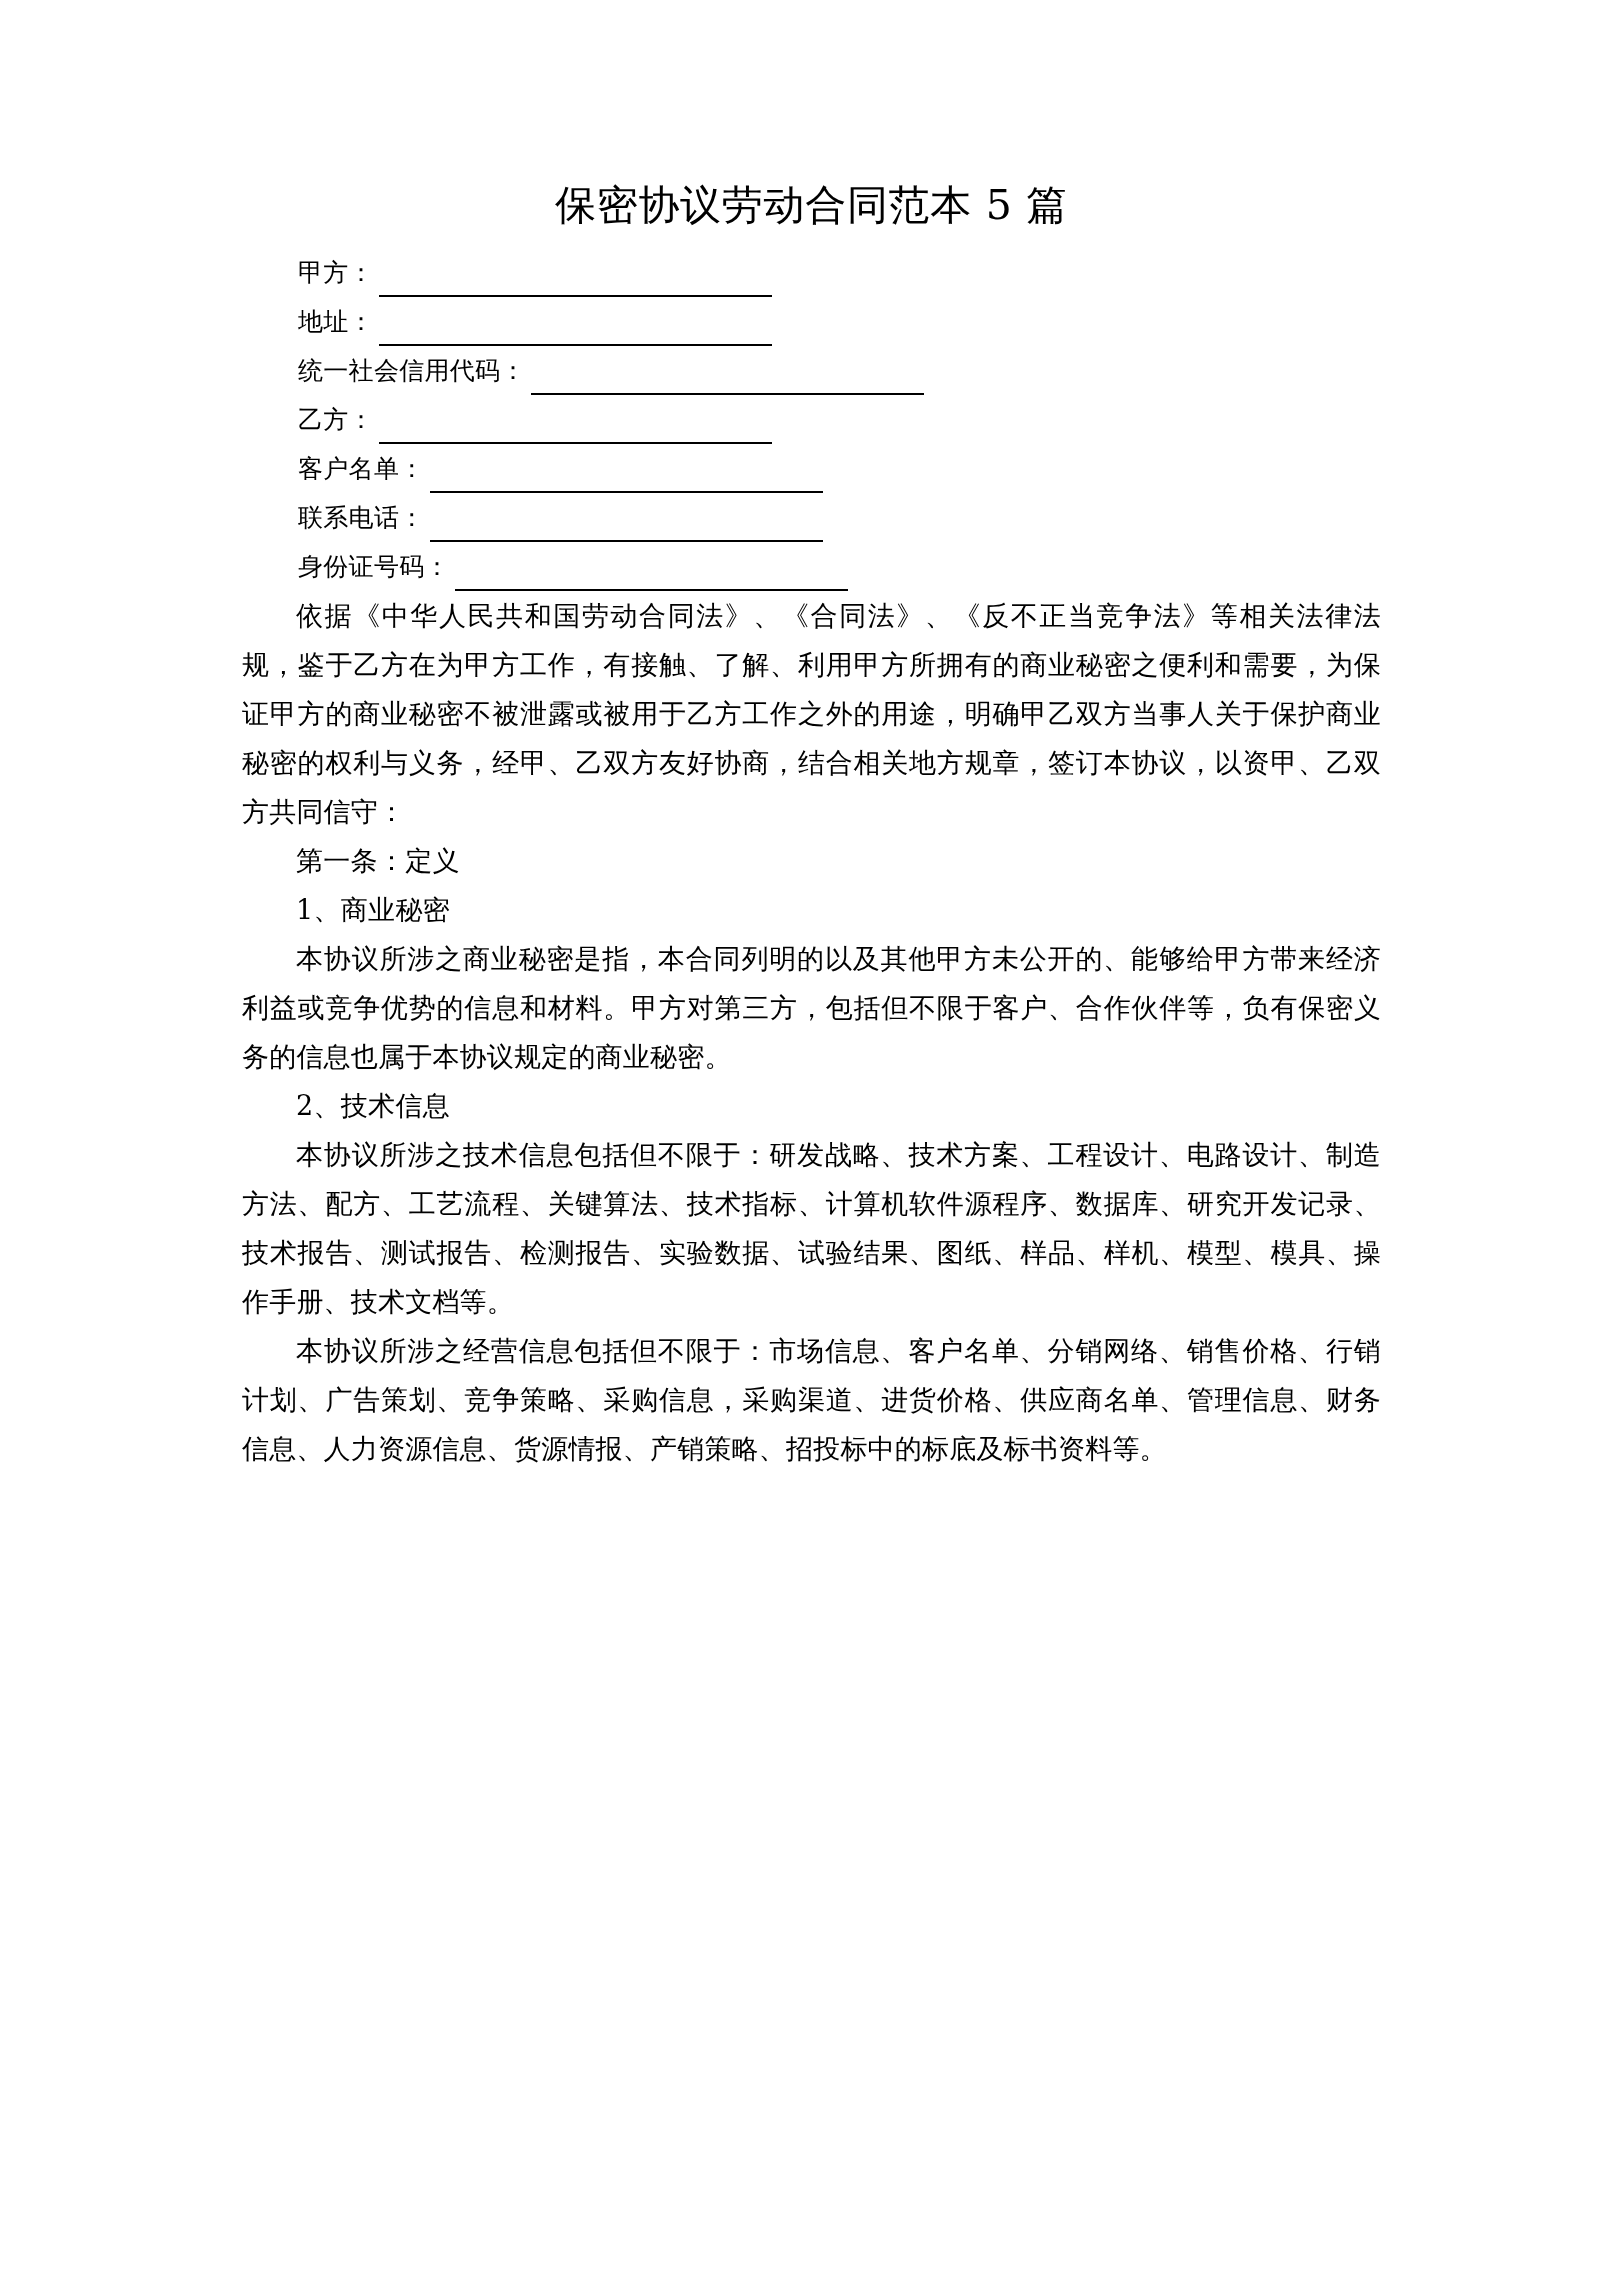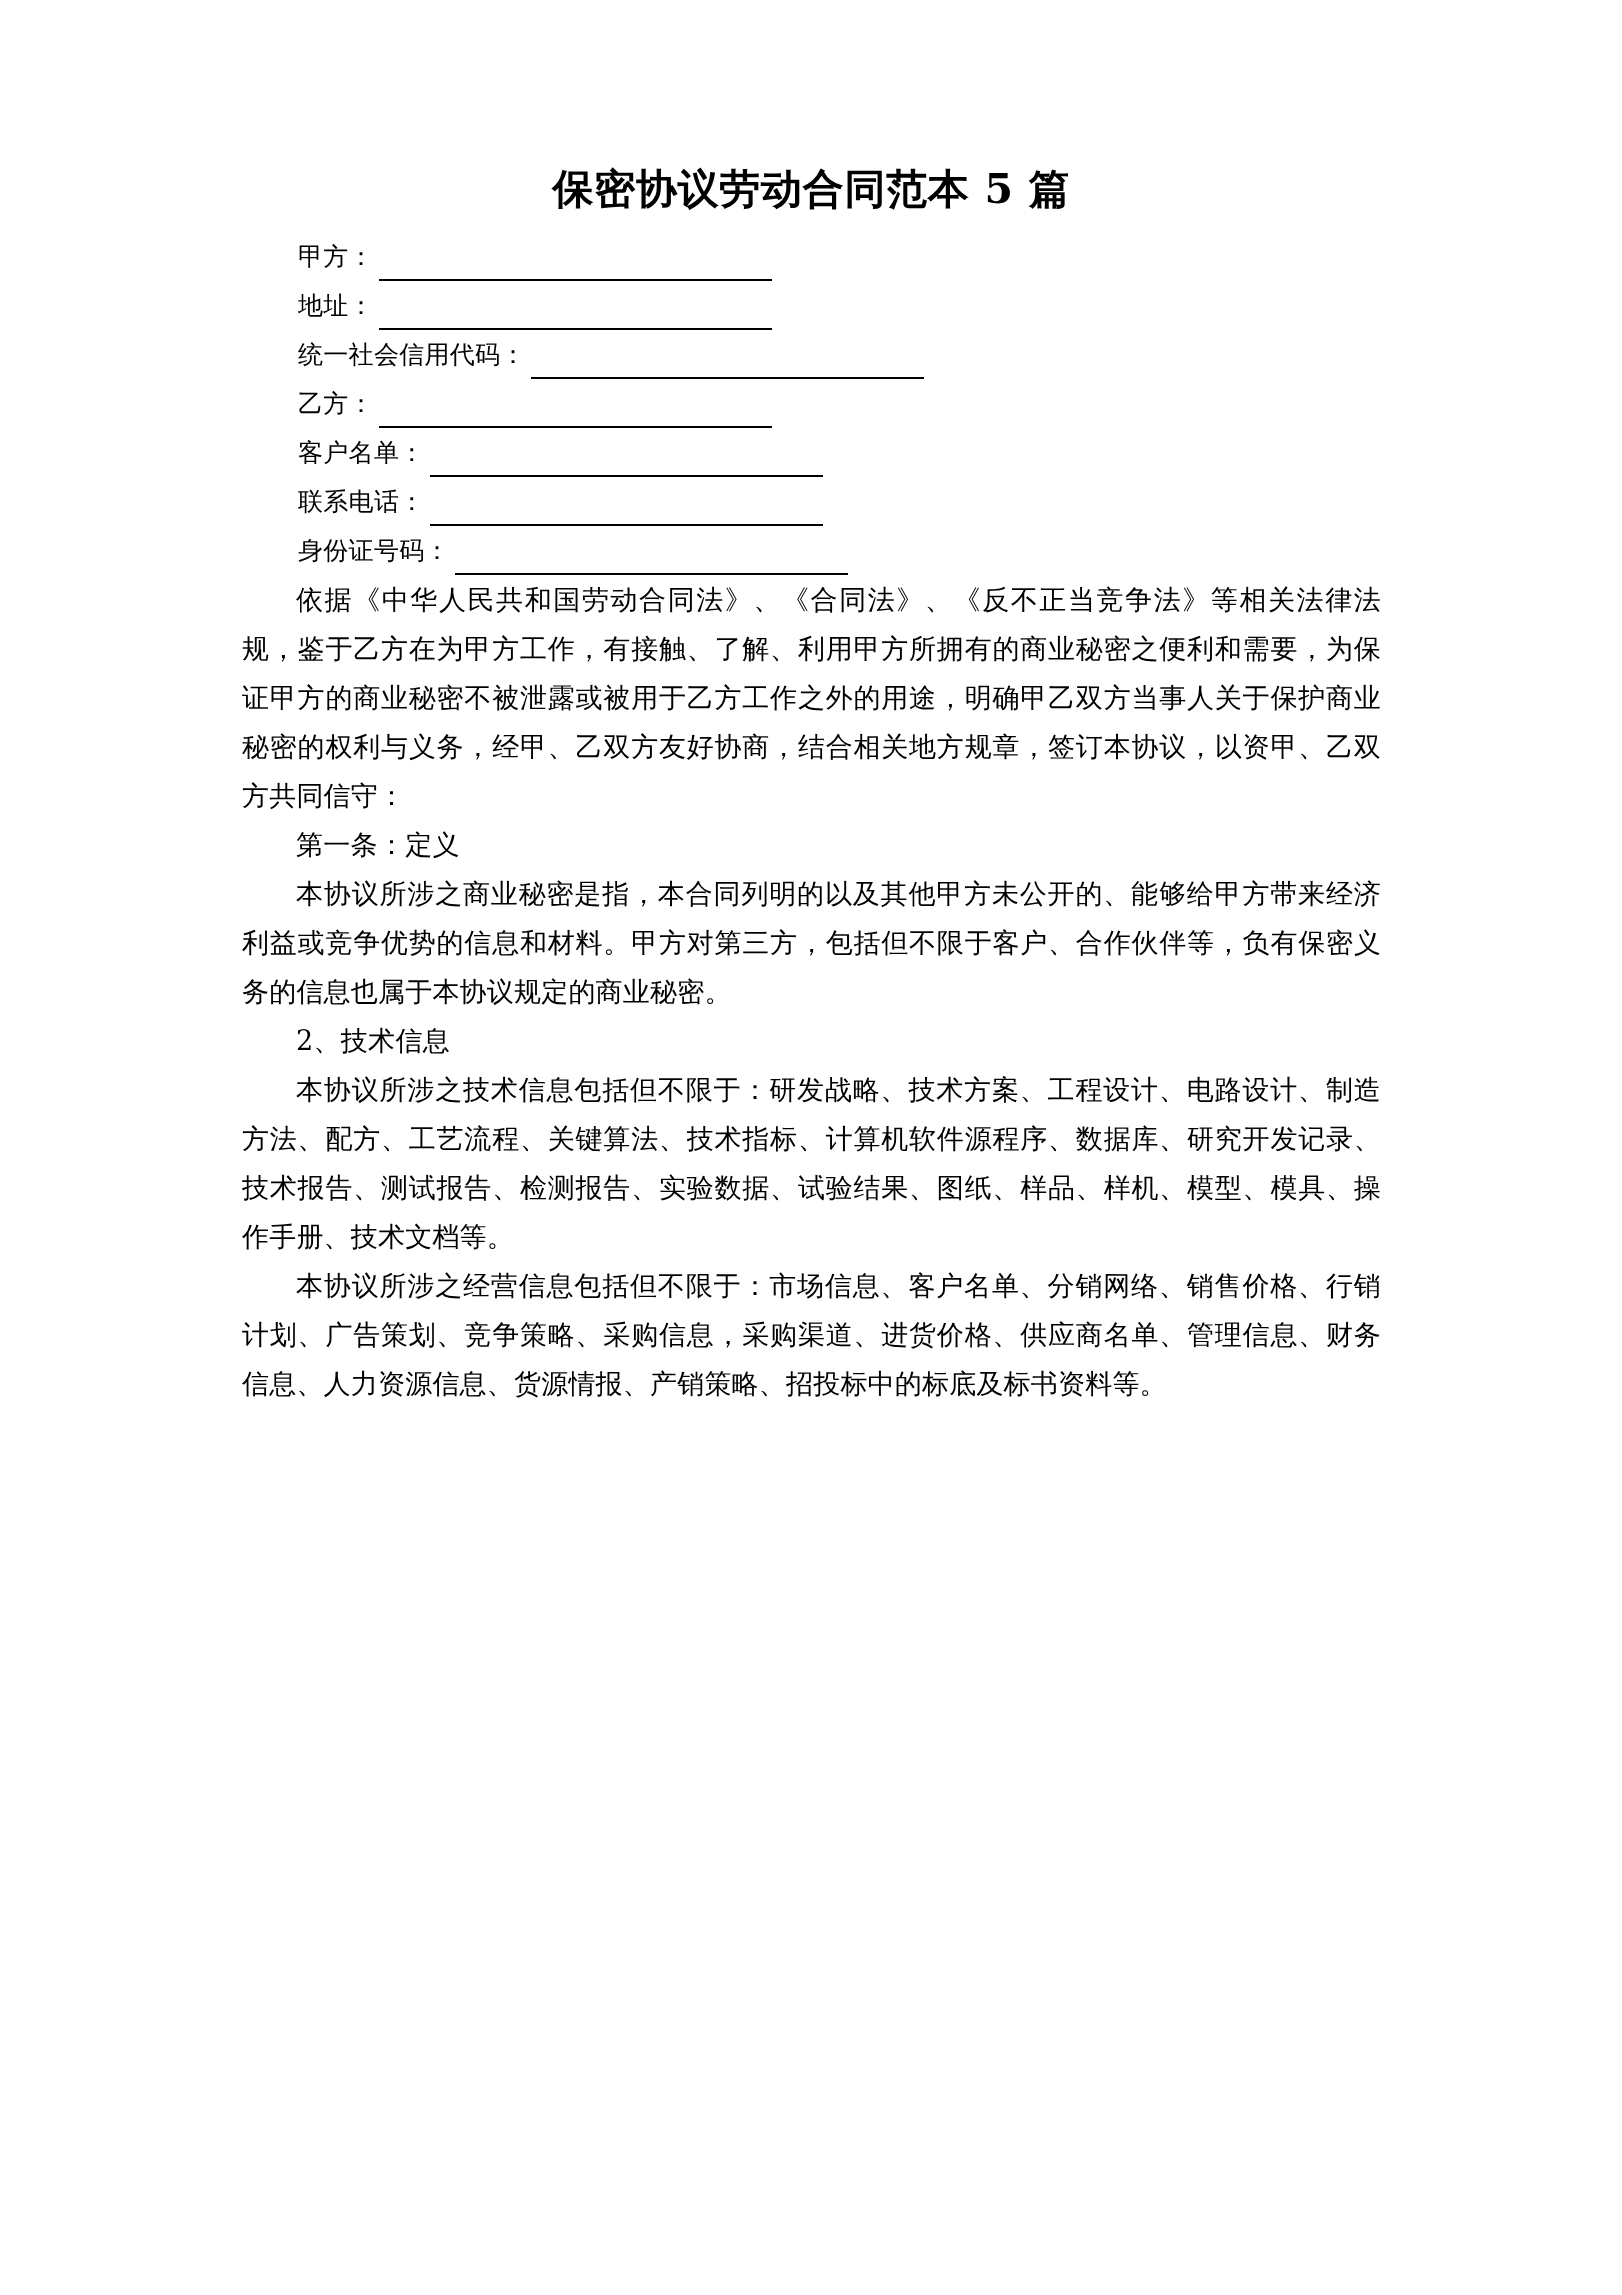--- a/index.html
+++ b/index.html
@@ -30,25 +30,25 @@
   .content {
     position: absolute;
     left: 242px;
     top: 0;
     width: 1139px;
   }
 
   
   .doc-title {
     font-size: 41px;
-    font-weight: 700;
+    font-weight: 400;
     text-align: center;
     line-height: 1.1;
     letter-spacing: 0.7px;
-    margin: 0;
+    margin: 16px;
     padding-top: 167px;
     white-space: nowrap;
   }
 
   
   .doc-subtitle {
     font-size: 27px;
     font-weight: 400;
     line-height: 1.0;
     margin: 0;
@@ -155,20 +155,21 @@
         <span class="form-label">身份证号码：</span>
         <span class="form-underline u-medium"></span>
       </div>
 
     </div>
 
     <p class="body-para">依据《中华人民共和国劳动合同法》、《合同法》、《反不正当竞争法》等相关法律法规，鉴于乙方在为甲方工作，有接触、了解、利用甲方所拥有的商业秘密之便利和需要，为保证甲方的商业秘密不被泄露或被用于乙方工作之外的用途，明确甲乙双方当事人关于保护商业秘密的权利与义务，经甲、乙双方友好协商，结合相关地方规章，签订本协议，以资甲、乙双方共同信守：</p>
 
     <p class="heading-para">第一条：定义</p>
 
+    <p class="heading-para">1、商业秘密</p>
 
     <p class="body-para">本协议所涉之商业秘密是指，本合同列明的以及其他甲方未公开的、能够给甲方带来经济利益或竞争优势的信息和材料。甲方对第三方，包括但不限于客户、合作伙伴等，负有保密义务的信息也属于本协议规定的商业秘密。</p>
 
     <p class="heading-para">2、技术信息</p>
 
     <p class="body-para">本协议所涉之技术信息包括但不限于：研发战略、技术方案、工程设计、电路设计、制造方法、配方、工艺流程、关键算法、技术指标、计算机软件源程序、数据库、研究开发记录、技术报告、测试报告、检测报告、实验数据、试验结果、图纸、样品、样机、模型、模具、操作手册、技术文档等。</p>
 
 
     <p class="body-para">本协议所涉之经营信息包括但不限于：市场信息、客户名单、分销网络、销售价格、行销计划、广告策划、竞争策略、采购信息，采购渠道、进货价格、供应商名单、管理信息、财务信息、人力资源信息、货源情报、产销策略、招投标中的标底及标书资料等。</p>
 

